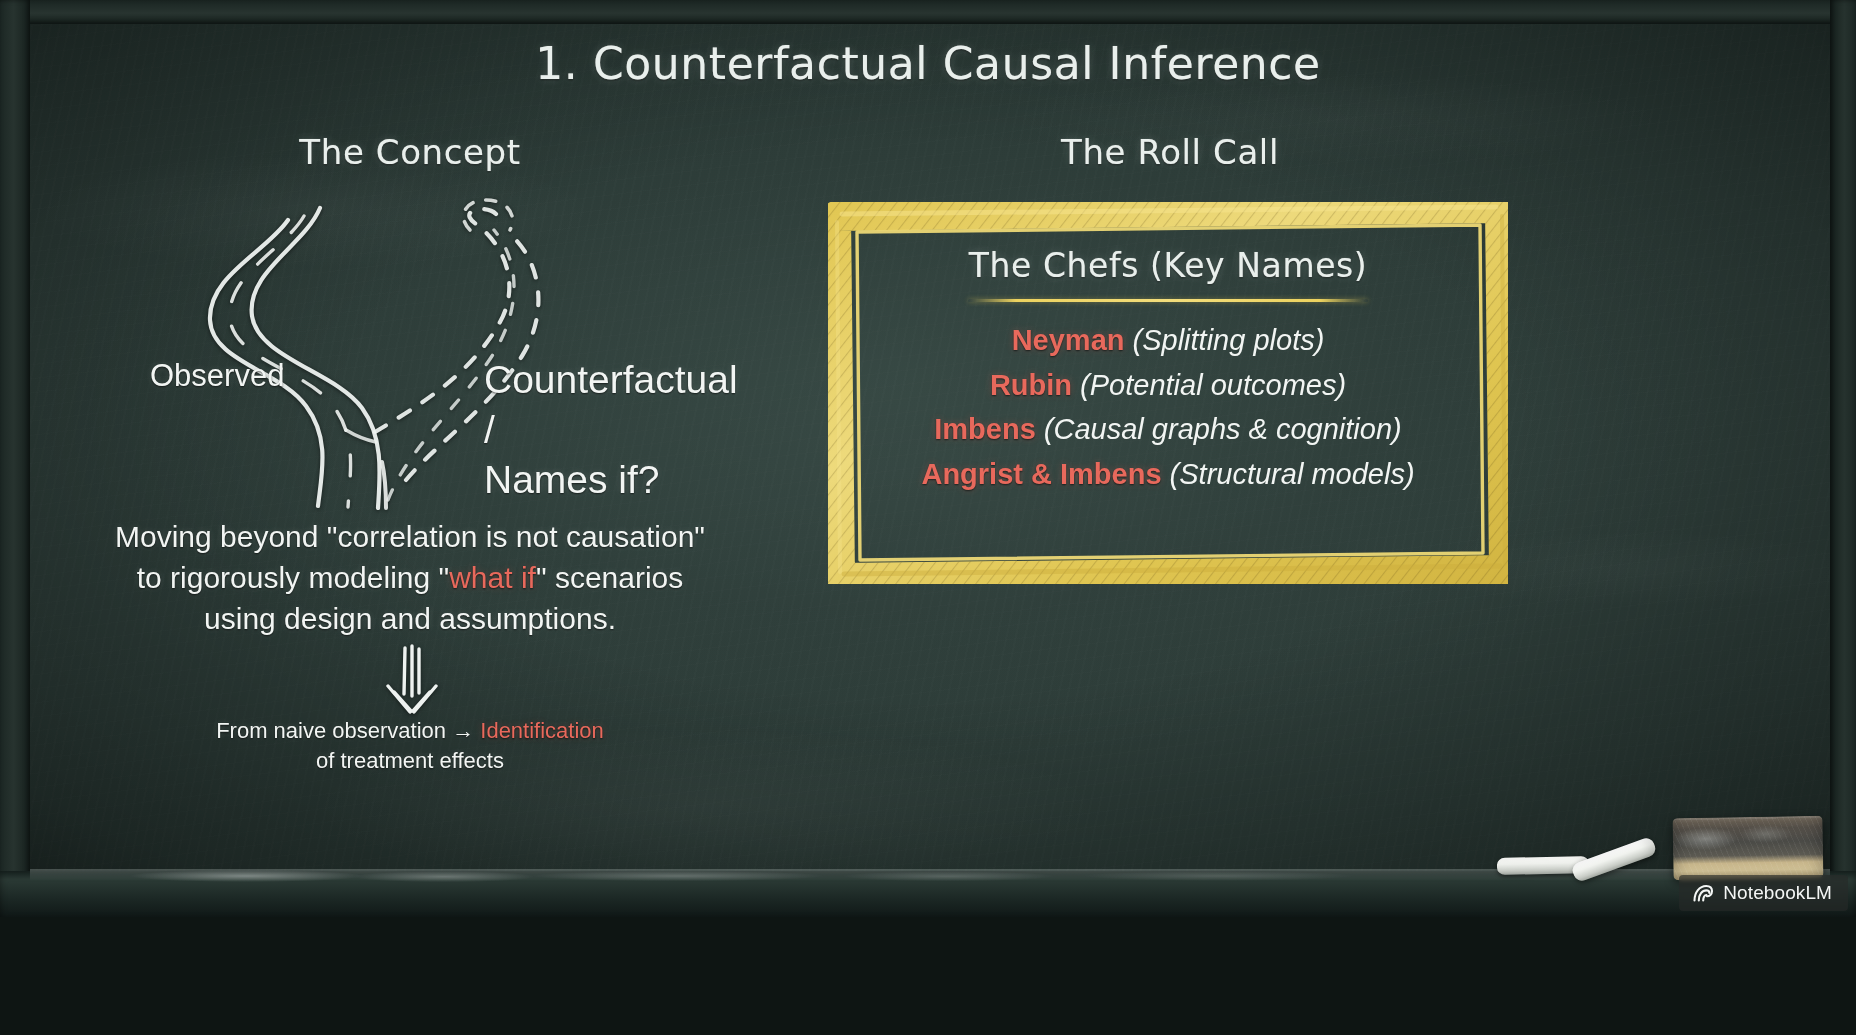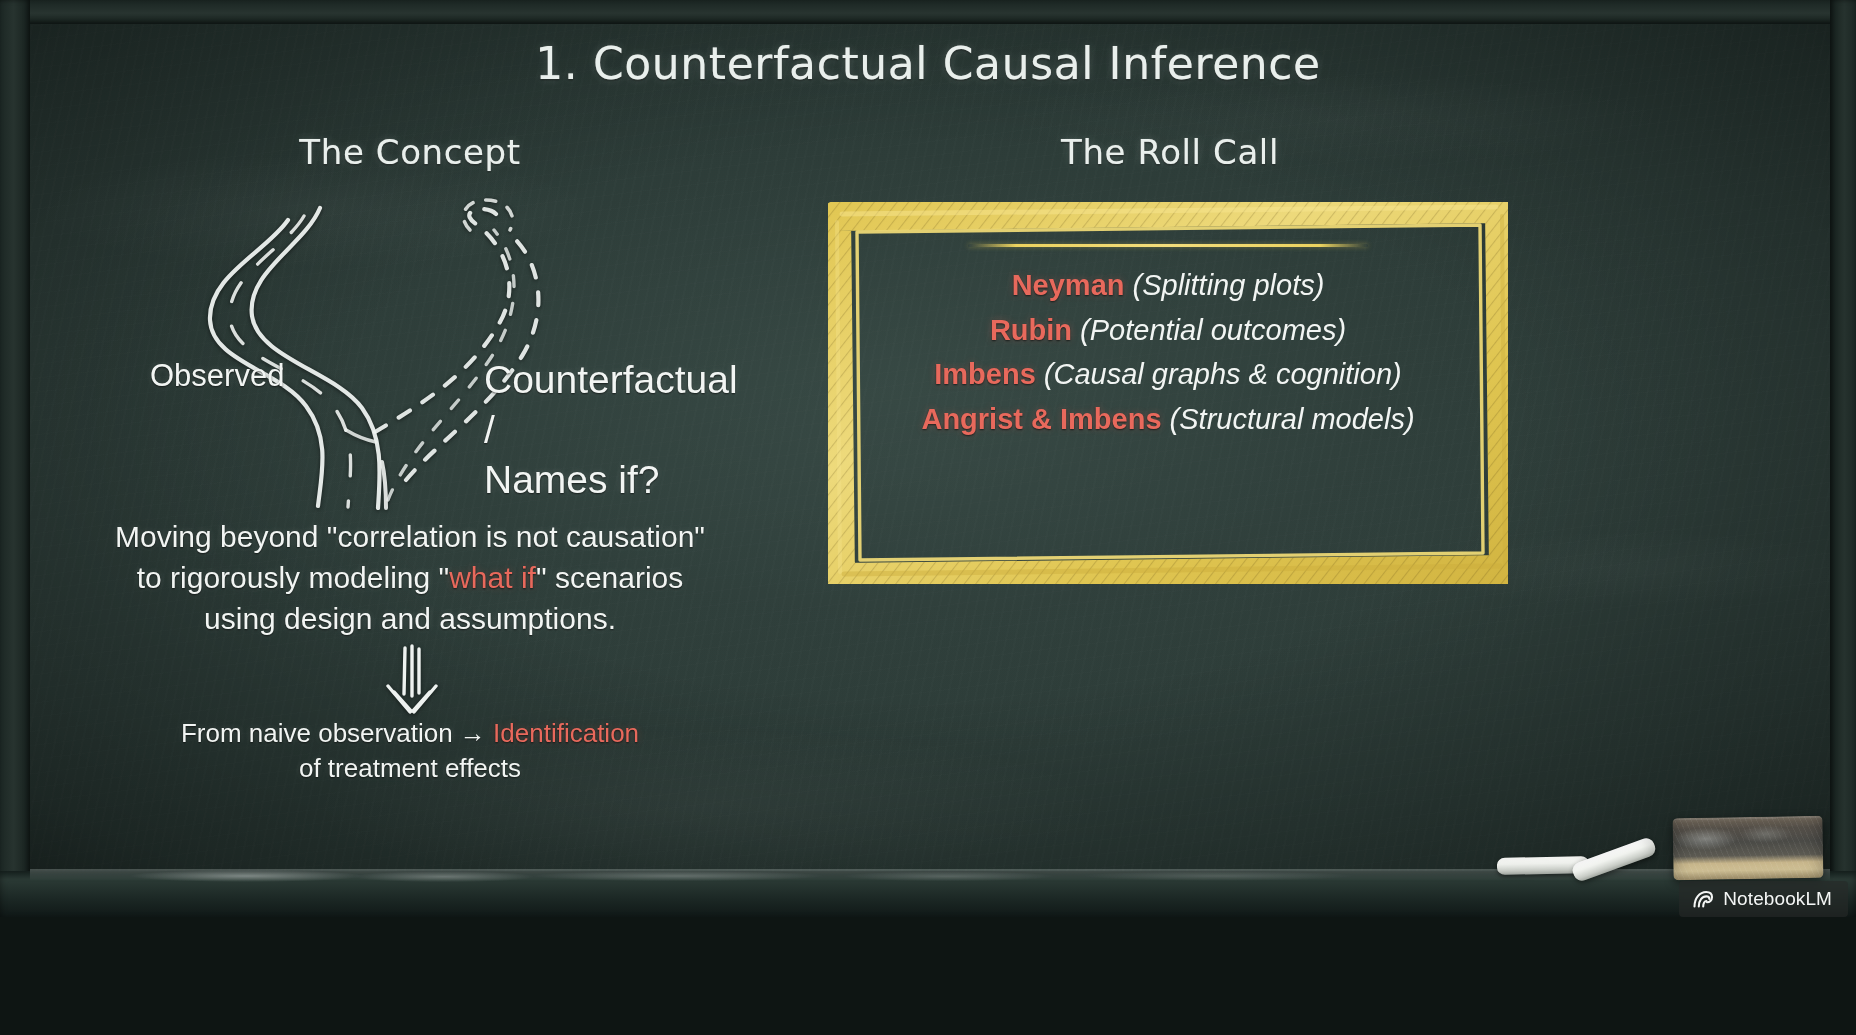--- a/index.html
+++ b/index.html
@@ -95,21 +95,21 @@
   }
   .red{ color:#e8695c; text-shadow:0 1px 2px rgba(0,0,0,.6), 0 0 7px rgba(232,105,92,.25); }
 
   
   #down-arrow{position:absolute; left:372px; top:644px; width:80px; height:72px; z-index:4;}
   #down-arrow svg{display:block; filter:drop-shadow(0 1px 2px rgba(0,0,0,.5));}
 
   
   #concl{
     position:absolute; left:60px; top:716px; width:700px;
-    text-align:center; font-size:26px; line-height:1.36; z-index:4;
+    text-align:center; font-size:22px; line-height:1.36; z-index:4;
   }
 
   
   #chefbox{
     position:absolute; left:828px; top:202px; width:680px; height:382px; z-index:4;
   }
   #chefbox .chalkframe{position:absolute; inset:0;}
   #chefbox .chalkframe svg{display:block;}
   #chefbox .inner{
     position:absolute; left:36px; right:36px; top:28px; bottom:26px;
@@ -147,21 +147,21 @@
     transform:rotate(-1deg);
     overflow:hidden;}
   #eraser::after{content:"";position:absolute;inset:0;
     background:
       radial-gradient(ellipse 30% 26% at 22% 34%, rgba(225,230,228,.35), rgba(0,0,0,0) 70%),
       radial-gradient(ellipse 24% 20% at 62% 28%, rgba(215,222,218,.22), rgba(0,0,0,0) 72%),
       repeating-linear-gradient(67deg, rgba(255,255,255,.05) 0 1px, rgba(0,0,0,0) 1px 5px);}
 
   
   #nblm{
-    position:absolute; right:8px; bottom:0; z-index:30;
+    position:absolute; right:8px; bottom:6px; z-index:30;
     display:flex; align-items:center; gap:9px;
     padding:7px 16px 7px 13px;
     background:rgba(38,42,41,.62);
     border-radius:4px;
     backdrop-filter:blur(2px);
   }
   #nblm .txt{color:#f4f6f5; font-size:19px; letter-spacing:.1px;}
   #nblm svg{display:block;}
 </style>
 </head>
@@ -259,20 +259,21 @@
         <path d="M14 12 L668 5" stroke="#f7e68f" stroke-width="5" opacity=".5" stroke-linecap="round"></path>
         <path d="M16 372 L672 364" stroke="#cdae3c" stroke-width="5" opacity=".45" stroke-linecap="round"></path>
         <path d="M9 20 L12 370" stroke="#f7e68f" stroke-width="4" opacity=".35" stroke-linecap="round"></path>
         <path d="M674 14 L677 362" stroke="#cdae3c" stroke-width="4" opacity=".4" stroke-linecap="round"></path>
 
         <path d="M29 30 L652 23 L655 351 L32 358 Z" fill="none" stroke="#f2dc77" stroke-width="3.4" stroke-linejoin="round" opacity=".92"></path>
       </svg>
     </div>
 
     <div class="inner">
+      <div id="chef-title" class="chalk-hand">The Chefs (Key Names)</div>
       <div id="chef-rule"></div>
 
       <div class="chef-line">
         <span class="nm">Neyman</span><span class="ds"> (Splitting plots)</span>
       </div>
       <div class="chef-line">
         <span class="nm">Rubin</span><span class="ds"> (Potential outcomes)</span>
       </div>
       <div class="chef-line">
         <span class="nm">Imbens</span><span class="ds"> (Causal graphs &amp; cognition)</span>

